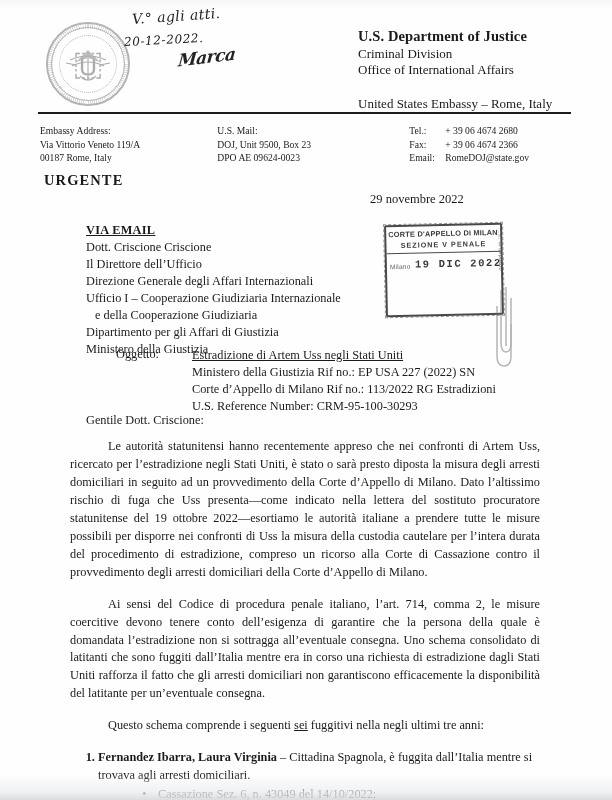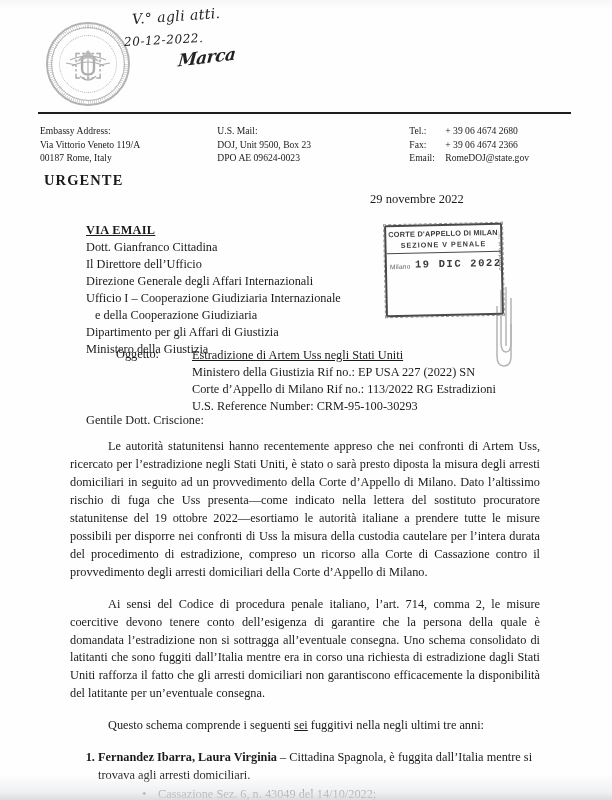--- a/index.html
+++ b/index.html
@@ -335,20 +335,26 @@
         <path d="M34 54 Q42 62 50 54"></path>
         <path d="M20 41 L30 43 M64 41 L54 43"></path>
       </g>
     </svg>
   </div>
 
   <div class="hand hand-vo">V.° agli atti.</div>
   <div class="hand hand-date">20-12-2022.</div>
   <div class="hand hand-sig">Marca</div>
 
+  <div class="lh-right">
+    <div class="lh-org">U.S. Department of Justice</div>
+    <div class="lh-sub">Criminal Division</div>
+    <div class="lh-sub">Office of International Affairs</div>
+    <div class="lh-embassy">United States Embassy – Rome, Italy</div>
+  </div>
 
   <div class="rule"></div>
 
   <div class="contacts">
     <div class="col col-1">
       <div>Embassy Address:</div>
       <div>Via Vittorio Veneto 119/A</div>
       <div>00187 Rome, Italy</div>
     </div>
     <div class="col col-2">
@@ -370,21 +376,21 @@
         <span class="v">RomeDOJ@state.gov</span>
       </div>
     </div>
   </div>
 
   <div class="urgente">URGENTE</div>
   <div class="letter-date">29 novembre 2022</div>
 
   <div class="addressee">
     <div class="viaemail">VIA EMAIL</div>
-    <div>Dott. Gianfranco Cittadina</div>
+    <div>Dott. Criscione Criscione</div>
     <div>Il Direttore dell’Ufficio</div>
     <div>Direzione Generale degli Affari Internazionali</div>
     <div>Ufficio I – Cooperazione Giudiziaria Internazionale</div>
     <div class="ind">e della Cooperazione Giudiziaria</div>
     <div>Dipartimento per gli Affari di Giustizia</div>
     <div>Ministero della Giustizia</div>
   </div>
 
   <div class="stamp">
     <div class="frame"></div>

